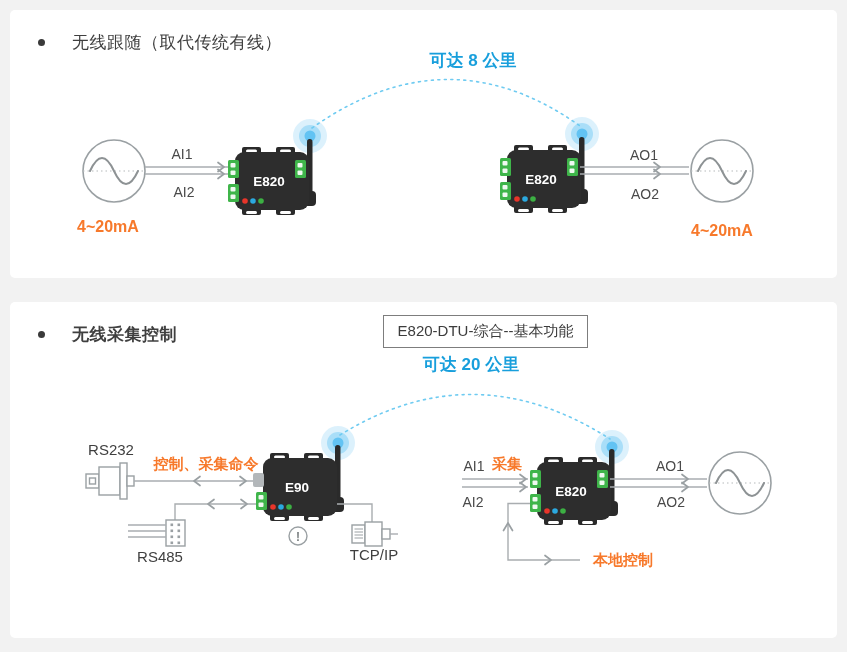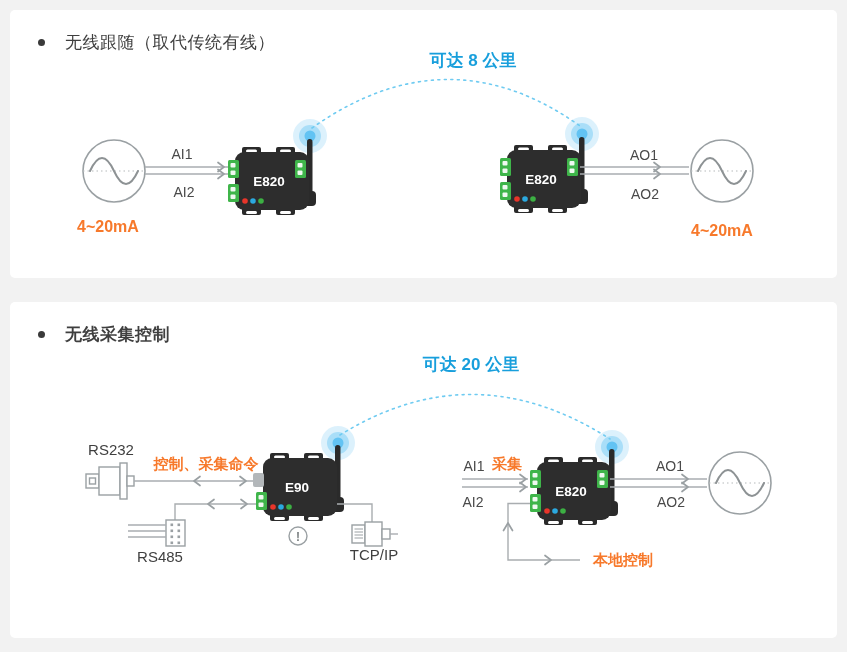--- a/index.html
+++ b/index.html
@@ -11,21 +11,21 @@
   }
   .page{position:absolute;left:0;top:0;width:847px;height:652px;}
   .panel{
     position:absolute;left:10px;width:827px;
     background:#ffffff;border-radius:5px;
   }
   #panel-top{top:10px;height:268px;}
   #panel-bottom{top:302px;height:336px;}
   .panel svg{position:absolute;left:0;top:0;}
   .heading{
-    position:absolute;display:flex;align-items:center;gap:20px;
+    position:absolute;display:flex;align-items:center;gap:27px;
     color:#3f3f3f;font-size:17px;letter-spacing:.5px;
   }
   .bullet{width:7px;height:7px;border-radius:50%;background:#3a3a3a;flex:0 0 auto;}
   .tag-box{
     position:absolute;left:373px;top:13px;width:205px;height:33px;
     background:#fff;border:1px solid #7d7d7d;box-sizing:border-box;
     display:flex;align-items:center;justify-content:center;
     font-size:15px;color:#3c3c3c;z-index:2;
   }
   
@@ -141,20 +141,21 @@
       <text class="orange-lg" text-anchor="middle" x="98" y="222">4~20mA</text>
       <text class="orange-lg" text-anchor="middle" x="712" y="226">4~20mA</text>
     </svg>
   </section>
 
   <section class="panel" id="panel-bottom">
     <div class="heading" style="left:28px;top:21px;font-weight:bold;">
       <span class="bullet"></span>
       <span>无线采集控制</span>
     </div>
+    <div class="tag-box">E820-DTU-综合--基本功能</div>
 
     <svg width="827" height="336" viewBox="0 0 827 336">
       <use href="#glow" x="328" y="141"></use>
       <use href="#glow" x="602" y="145"></use>
       <path class="arc" d="M 330 133 Q 464 50 600 137"></path>
       <text class="range-label" text-anchor="middle" x="461" y="68">可达 20 公里</text>
 
       <text class="lbl-md" text-anchor="middle" x="101" y="153">RS232</text>
       <g transform="translate(76,159)">
         <rect x="0" y="13" width="13" height="14" class="oline"></rect>

